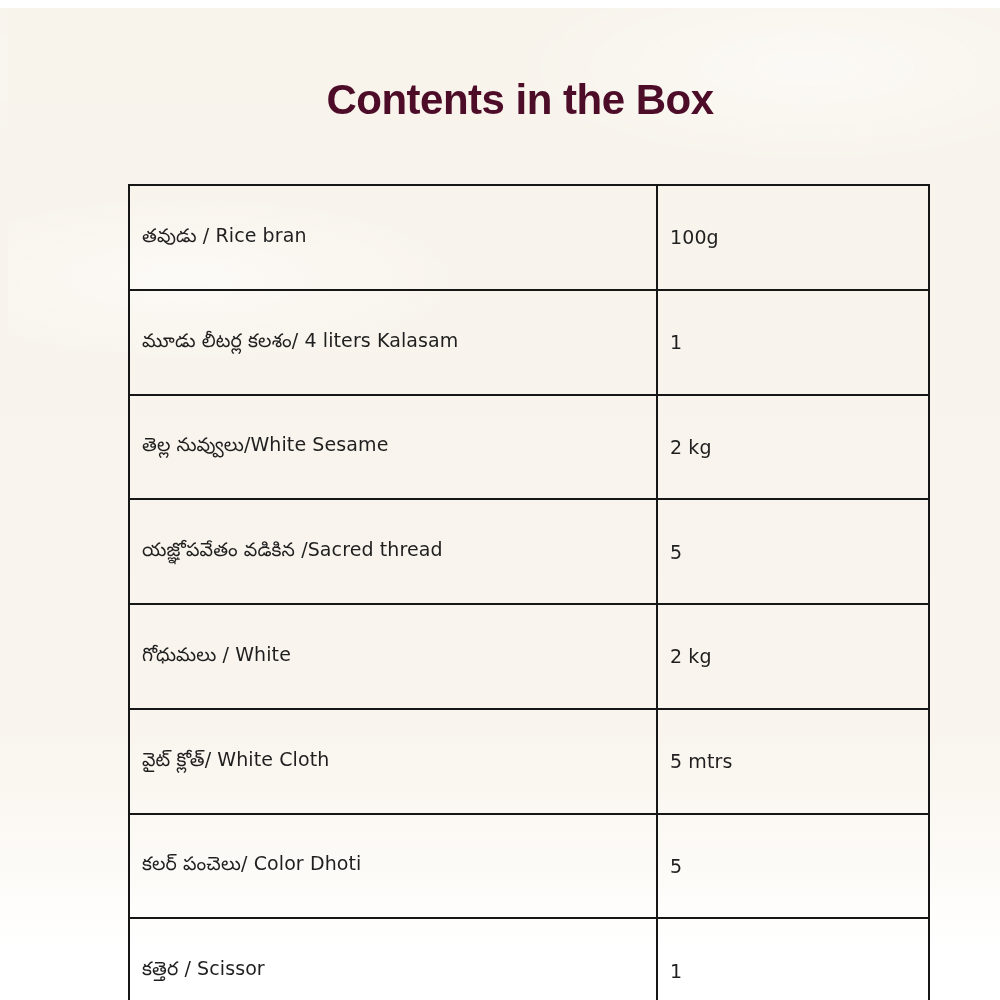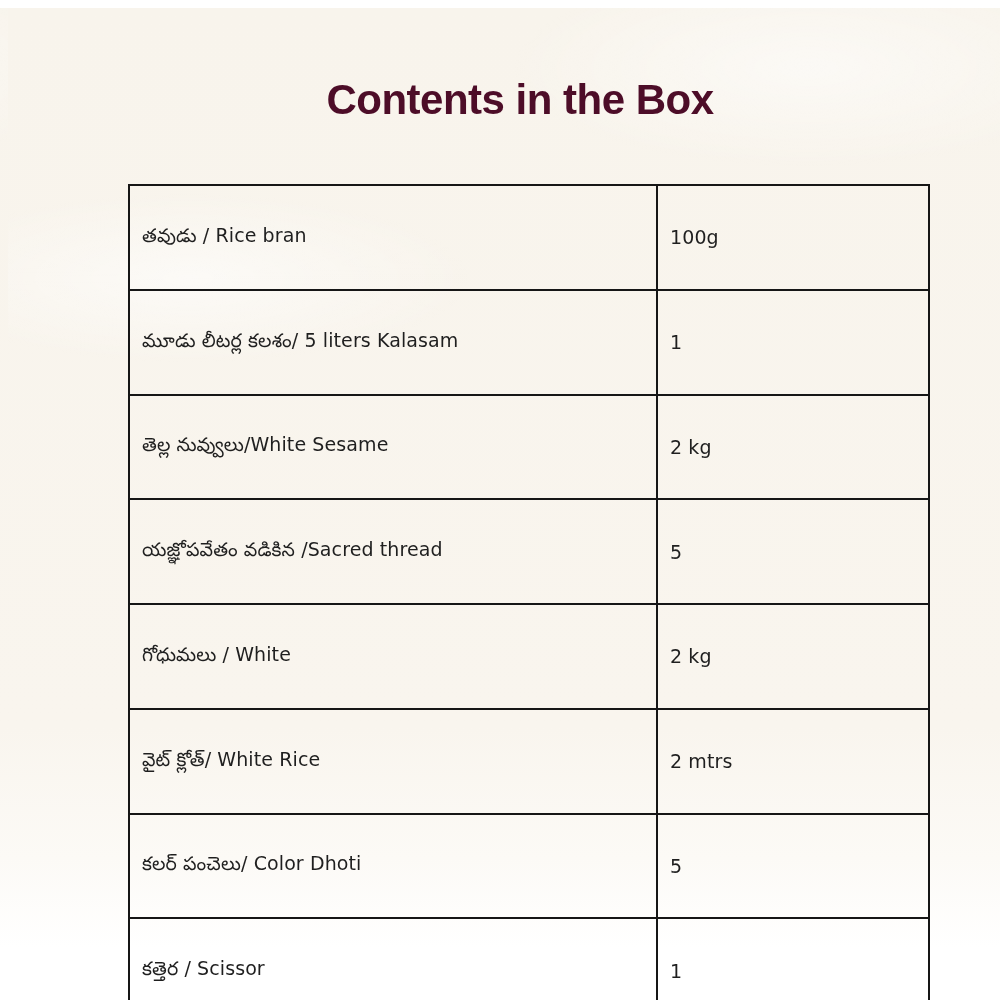--- a/index.html
+++ b/index.html
@@ -52,38 +52,38 @@
   <colgroup>
     <col class="col-item">
     <col class="col-qty">
   </colgroup>
   <tbody>
     <tr>
       <td>తవుడు / Rice bran</td>
       <td>100g</td>
     </tr>
     <tr>
-      <td>మూడు లీటర్ల కలశం/ 5 liters Kalasam</td>
+      <td>మూడు లీటర్ల కలశం/ 4 liters Kalasam</td>
       <td>1</td>
     </tr>
     <tr>
       <td>తెల్ల నువ్వులు/White Sesame</td>
       <td>2 kg</td>
     </tr>
     <tr>
       <td>యజ్ఞోపవేతం వడికిన /Sacred thread</td>
       <td>5</td>
     </tr>
     <tr>
       <td>గోధుమలు / White</td>
       <td>2 kg</td>
     </tr>
     <tr>
-      <td>వైట్ క్లోత్/ White Rice</td>
-      <td>2 mtrs</td>
+      <td>వైట్ క్లోత్/ White Cloth</td>
+      <td>5 mtrs</td>
     </tr>
     <tr>
       <td>కలర్ పంచెలు/ Color Dhoti</td>
       <td>5</td>
     </tr>
     <tr>
       <td>కత్తెర / Scissor</td>
       <td>1</td>
     </tr>
   </tbody>

